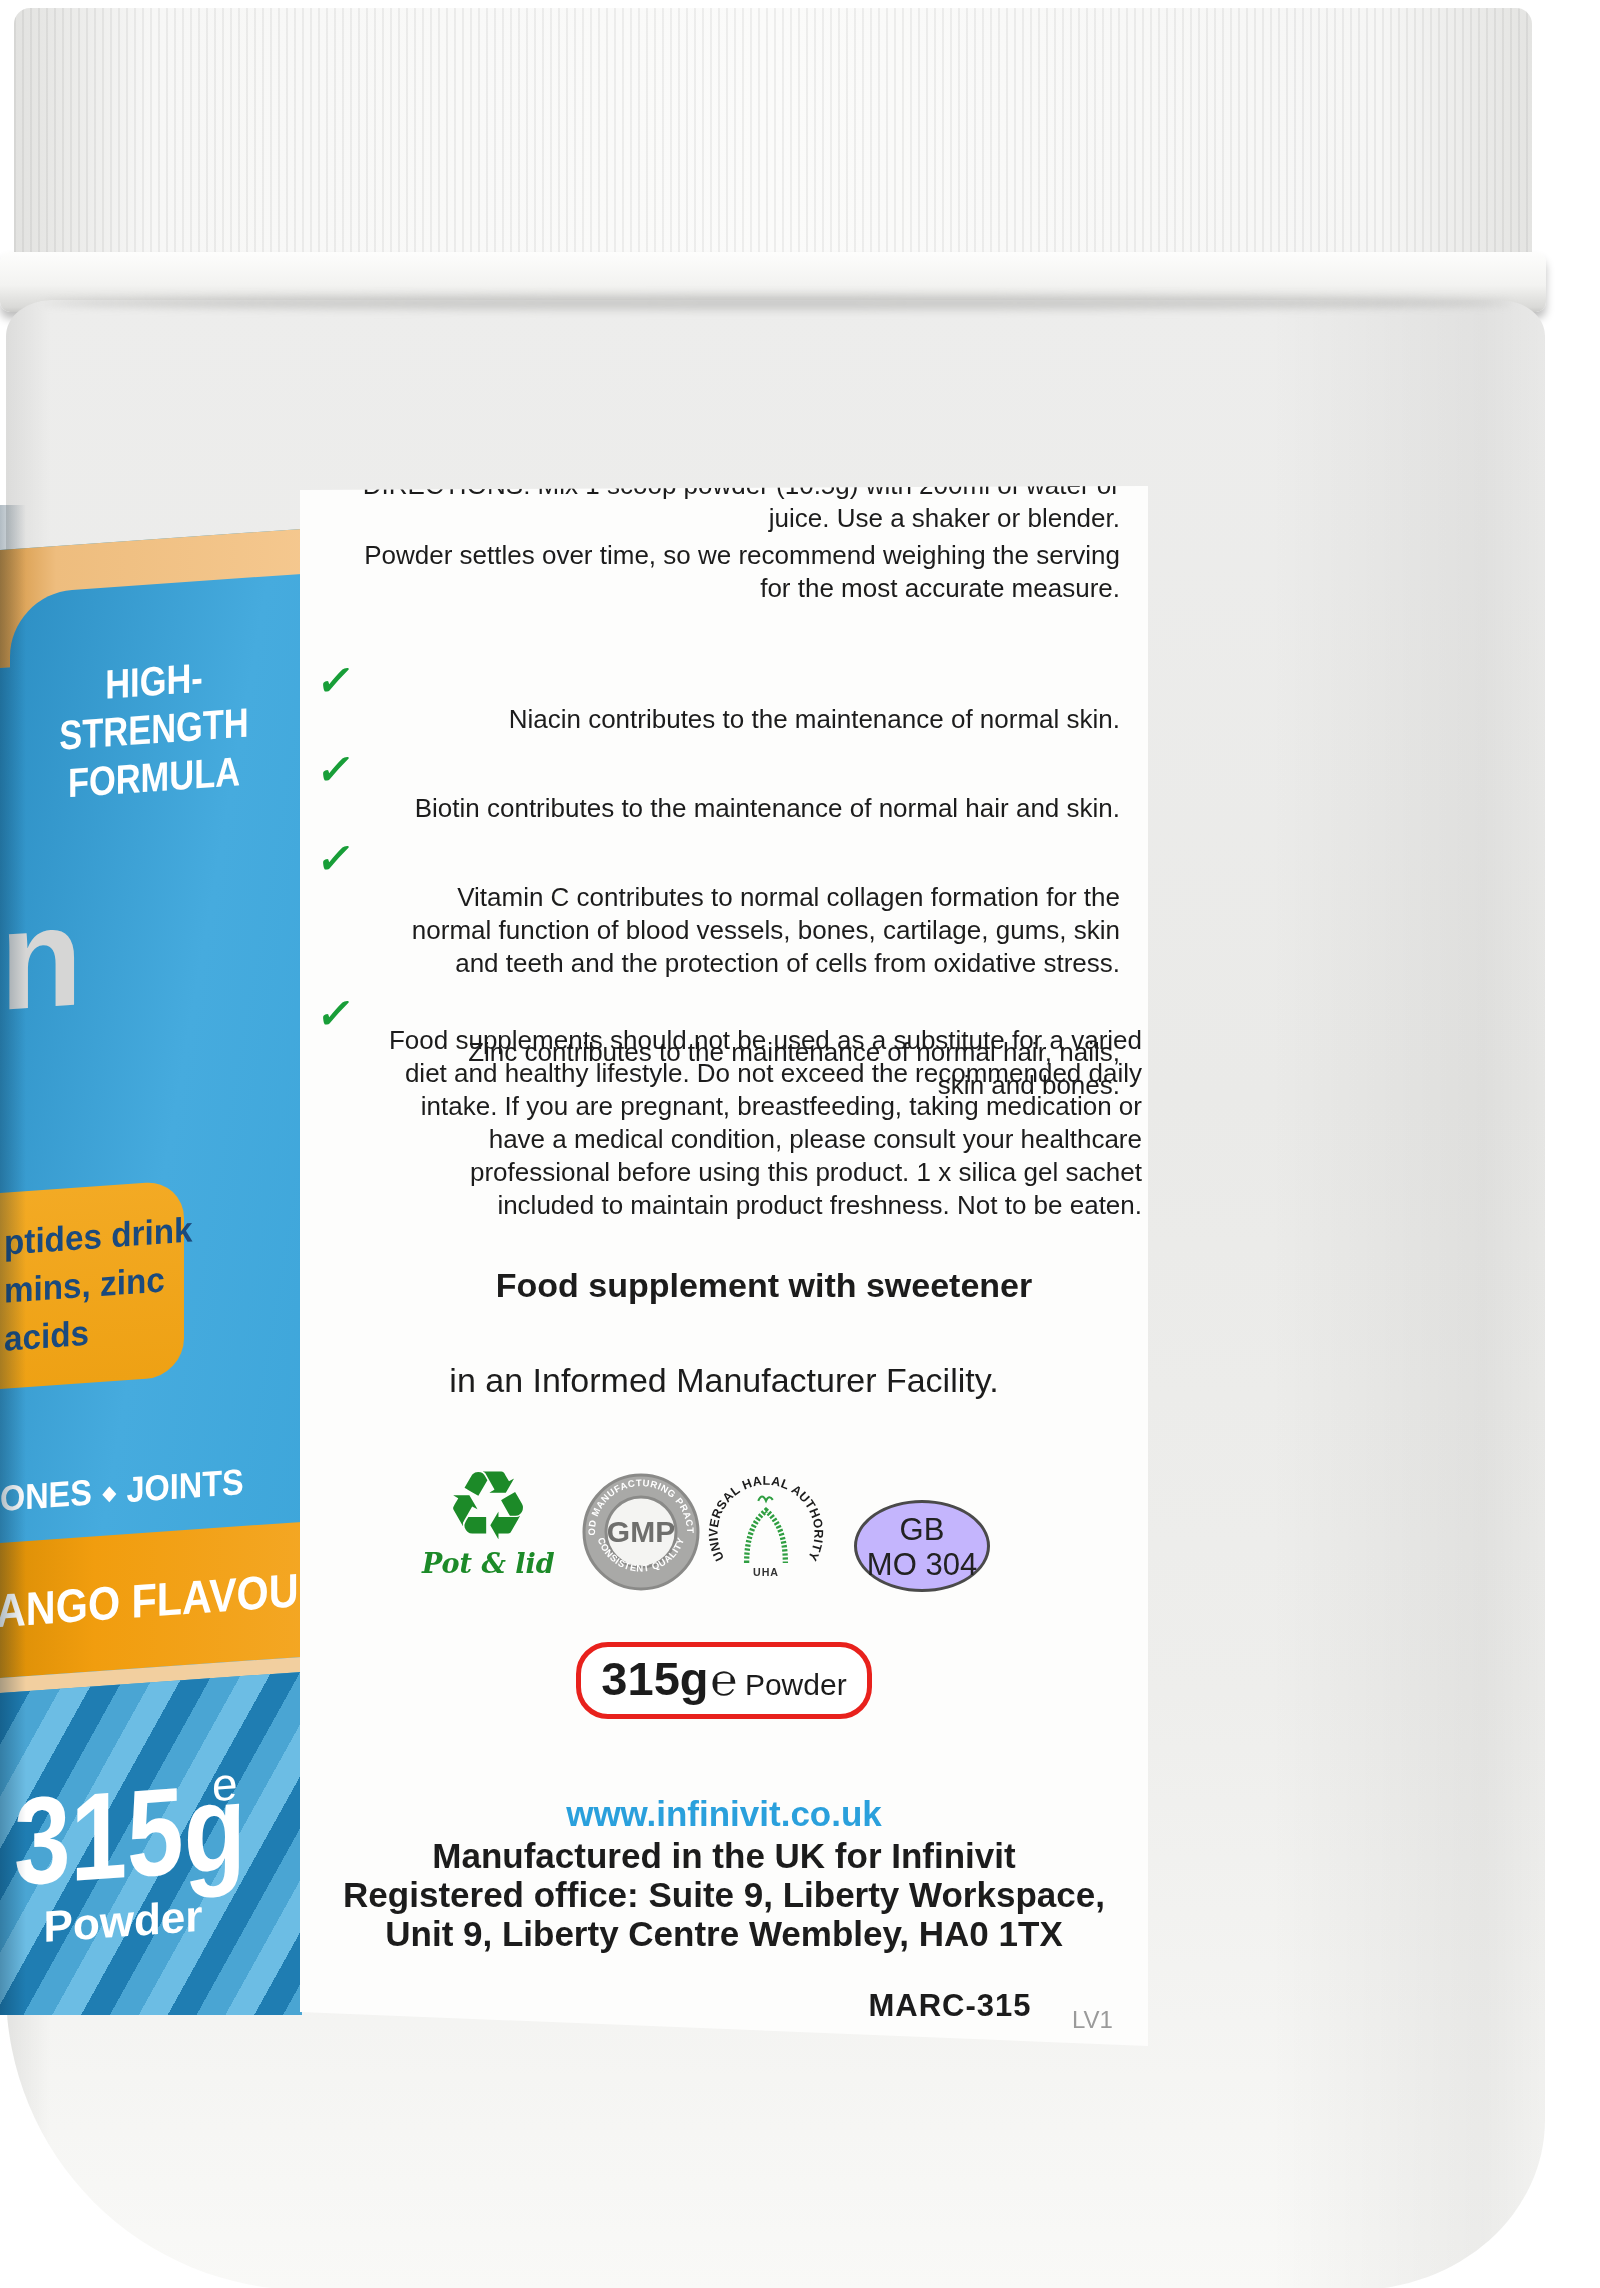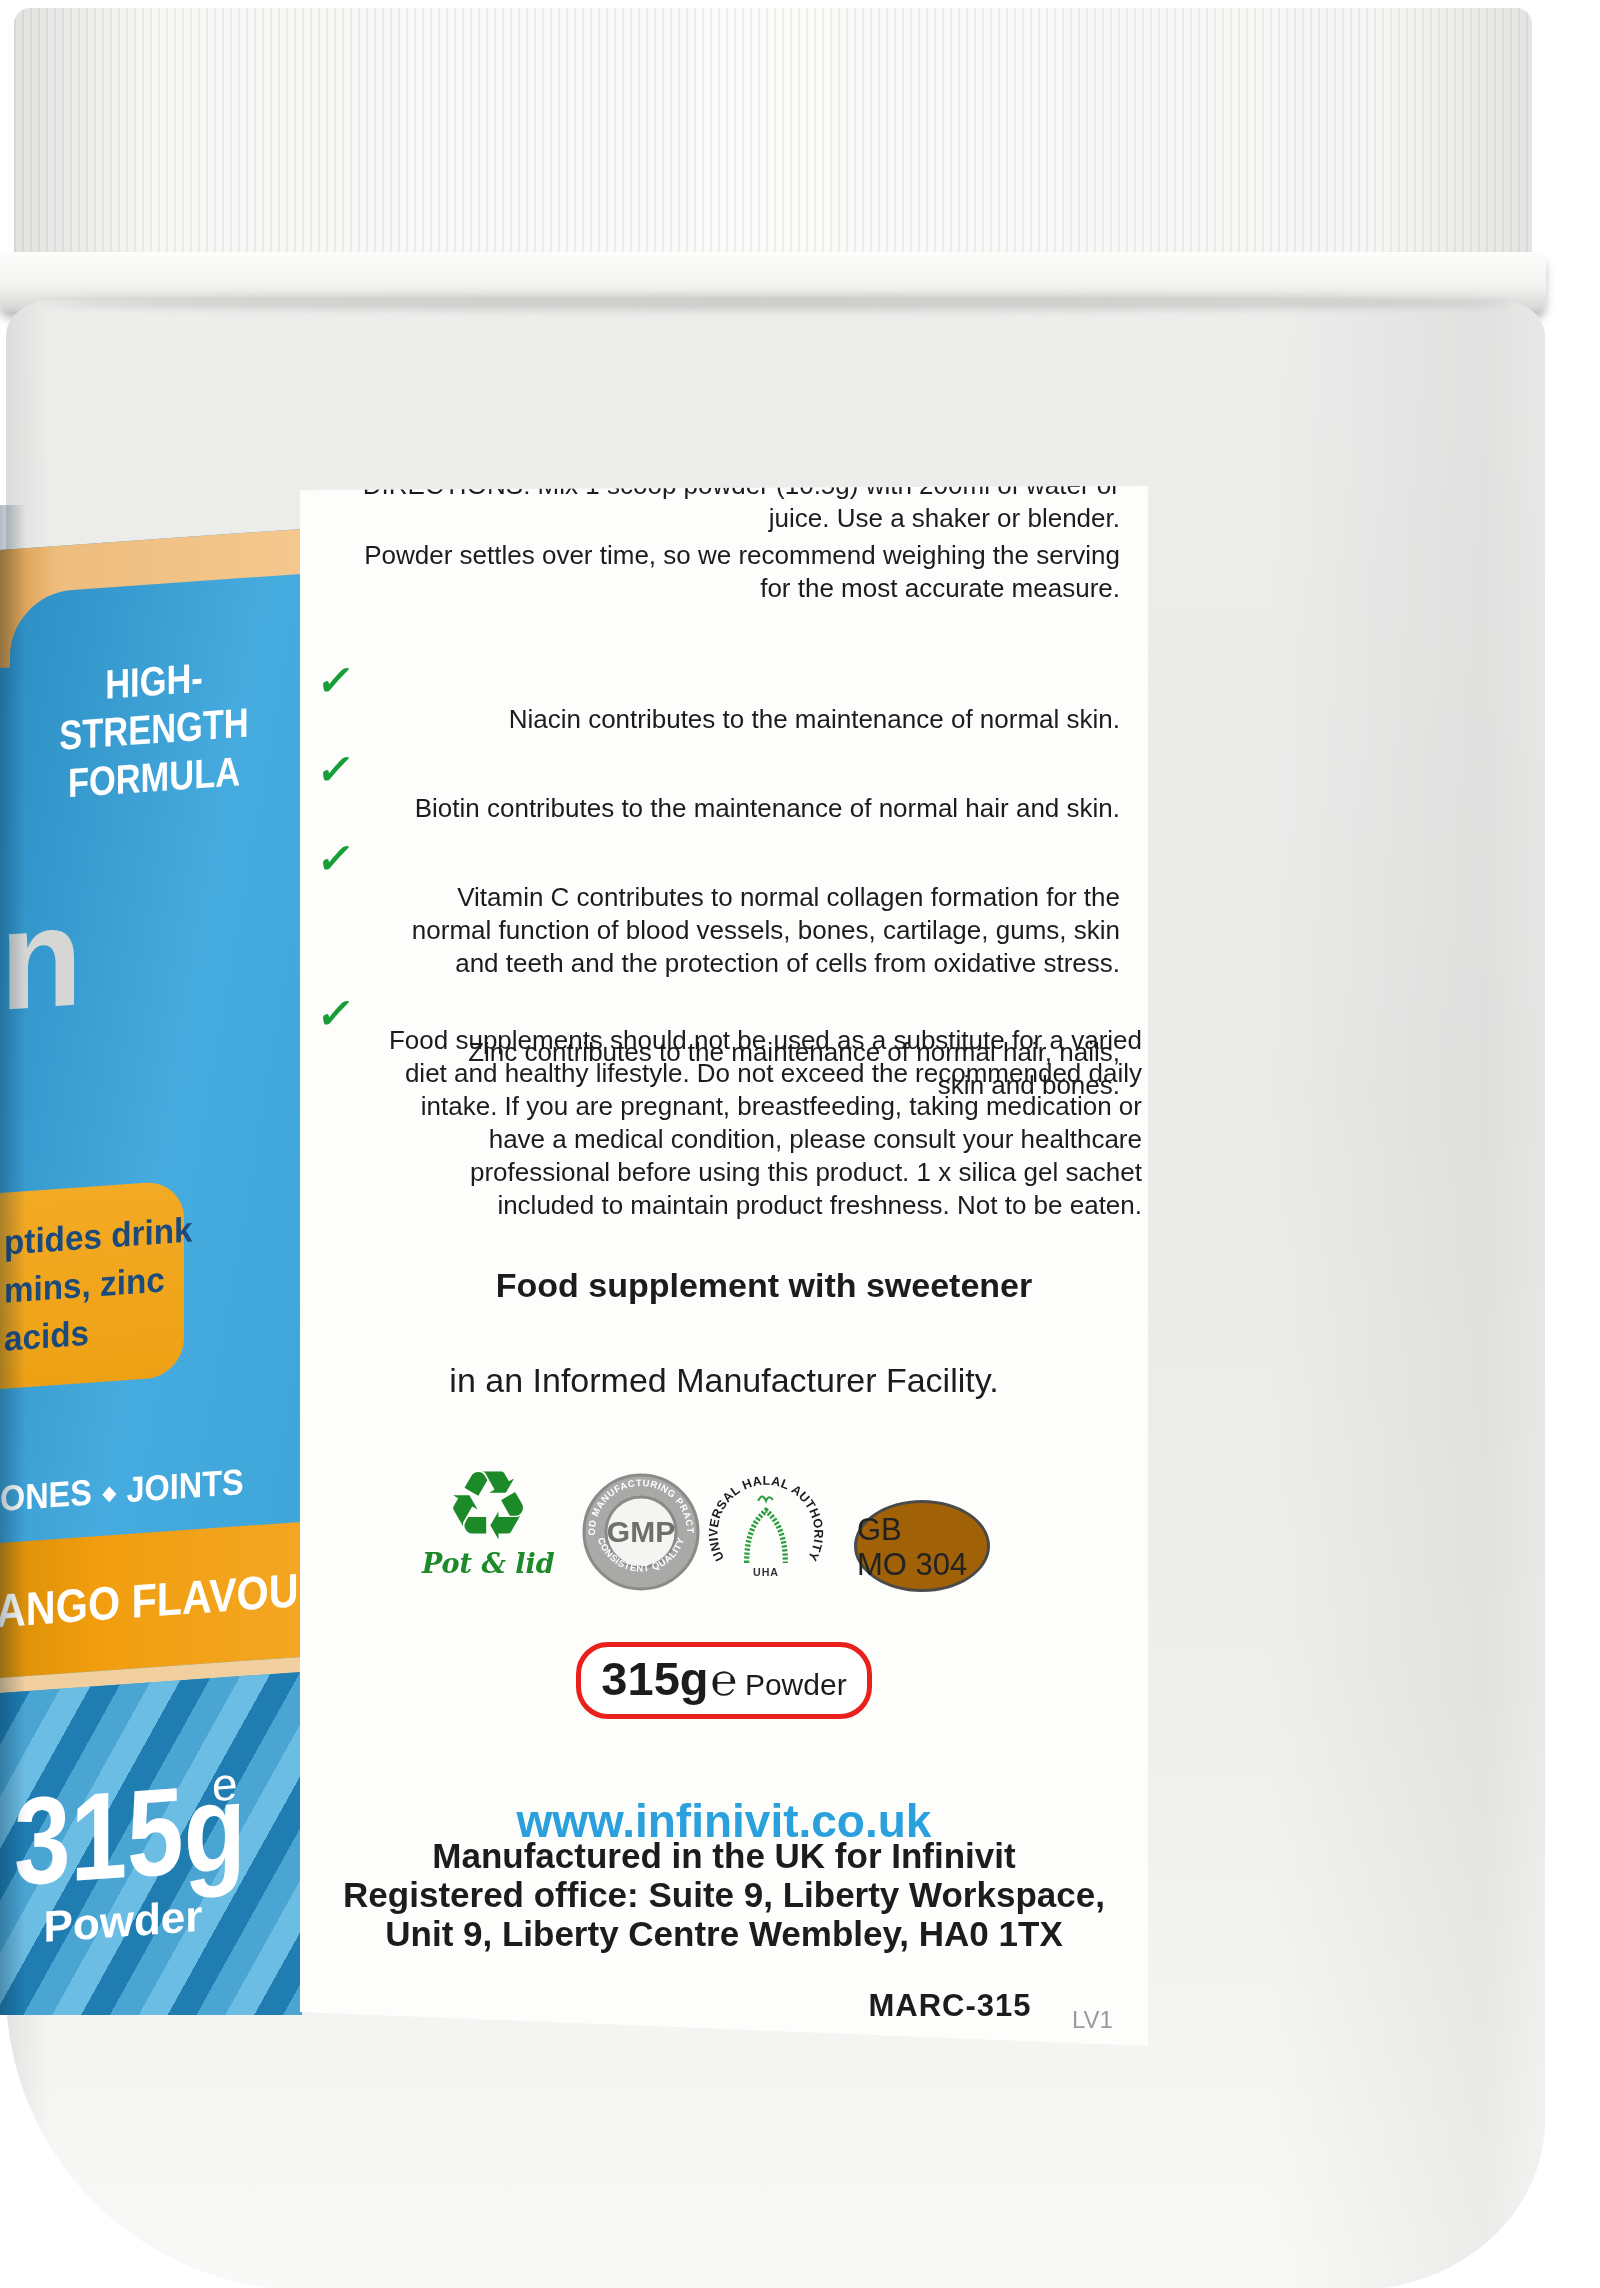--- a/index.html
+++ b/index.html
@@ -71,28 +71,28 @@
   .check{position:absolute;left:-2px;top:-6px;color:#189e38;font-size:42px;font-weight:bold;
          transform:skewX(-10deg);}
   .center{left:0;width:848px;text-align:center;}
   .supplement{font-size:34px;font-weight:bold;}
   .madeby{font-size:34px;line-height:41px;}
   .badge{position:absolute;}
   .recycle-glyph{font-size:96px;line-height:1;color:#1c8a28;text-align:center;}
   .recycle-label{font-family:"DejaVu Serif",serif;font-style:italic;font-weight:bold;color:#1c8a28;
          font-size:27px;text-align:center;margin-top:-6px;white-space:nowrap;}
   .reg-oval{box-sizing:border-box;width:136px;height:92px;border:3px solid #4a4a4a;border-radius:50%;
-         text-align:left;font-size:31px;line-height:35px;padding-top:9px;color:#222;background:#a16207;}
+         text-align:center;font-size:31px;line-height:35px;padding-top:9px;color:#222;background:#c4b5fd;}
   .net-box{left:0;width:848px;text-align:center;}
   .net-inner{display:inline-flex;align-items:baseline;border:5px solid #e8211c;border-radius:32px;
          padding:4px 20px 8px 20px;background:#ffffff;}
   .net-weight{font-size:47px;font-weight:bold;}
   .net-e{font-size:44px;margin-left:2px;}
   .net-unit{font-size:30px;margin-left:8px;}
-  .website{font-size:46px;font-weight:bold;color:#2aa0dc;}
+  .website{font-size:35px;font-weight:bold;color:#2aa0dc;}
   .addr{font-size:35px;font-weight:bold;line-height:39px;}
   .marc{font-size:31px;font-weight:bold;letter-spacing:1px;}
   .lv{font-size:24px;color:#9a9a9a;}
 </style>
 </head>
 <body>
 
 <div class="stage">
 
   <div class="lid">

